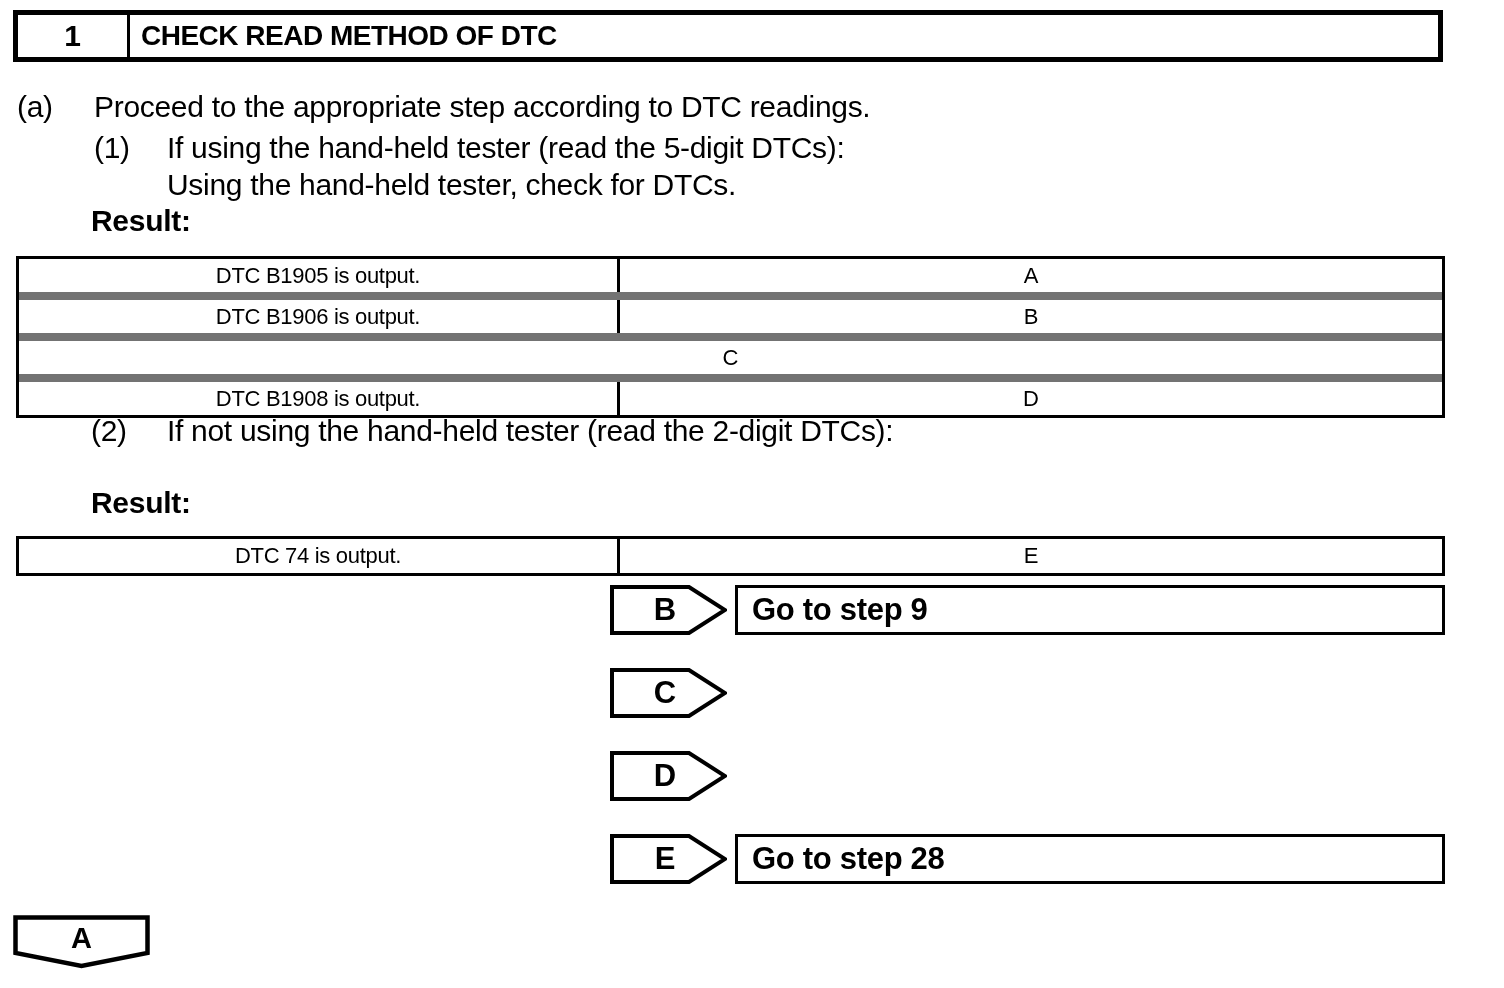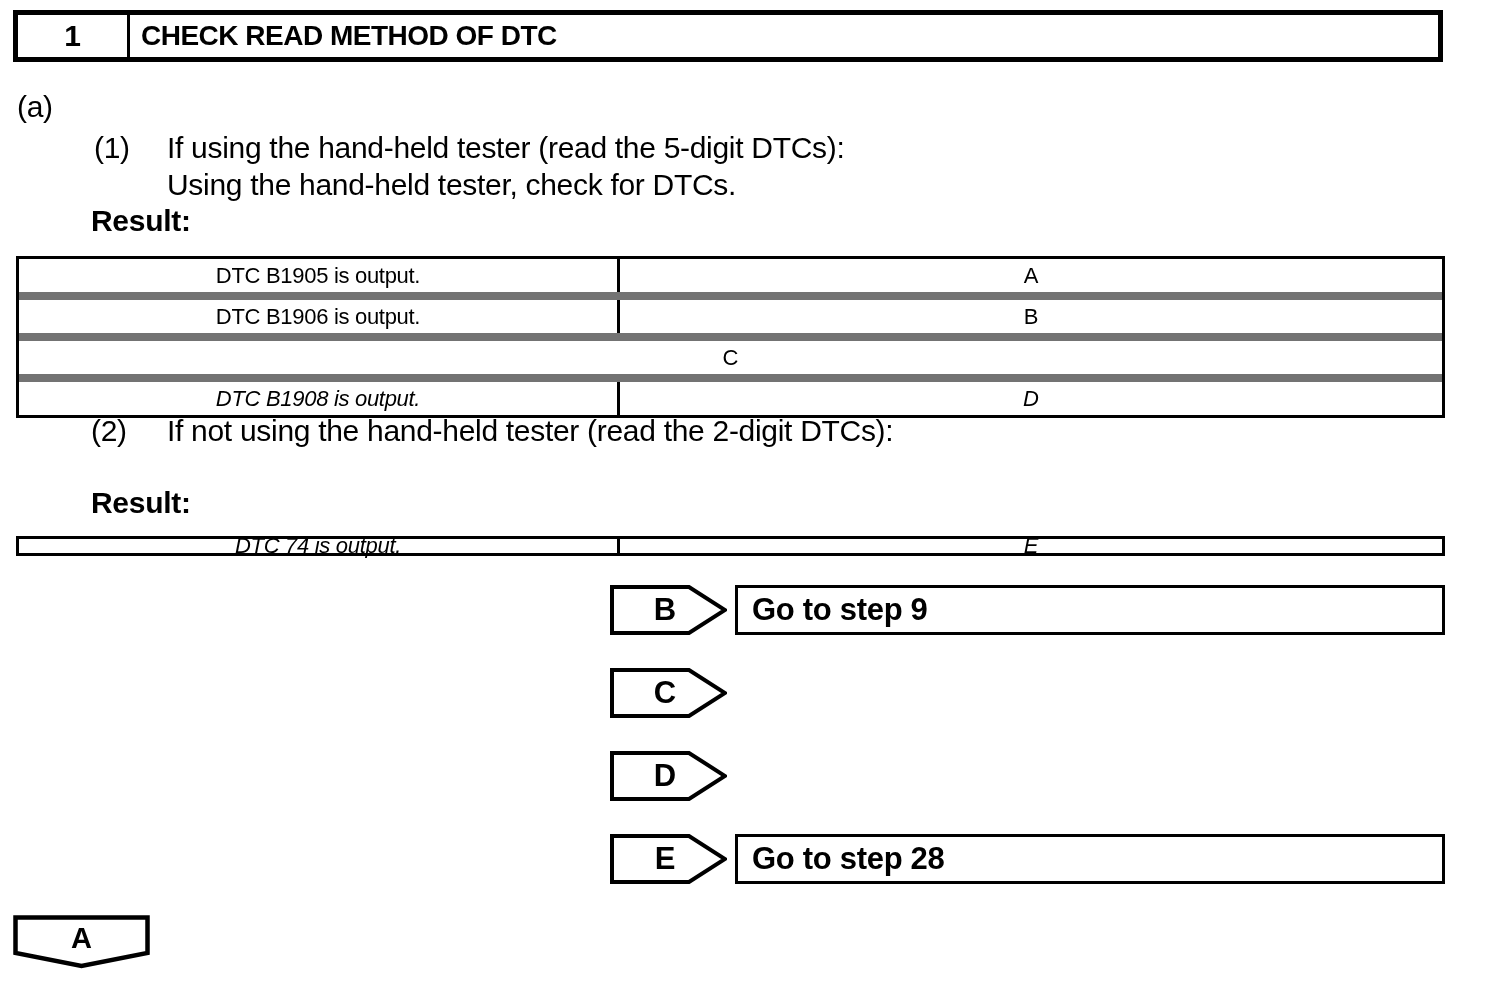--- a/index.html
+++ b/index.html
@@ -31,22 +31,22 @@
     padding-left:11px;font-weight:bold;font-size:28px;letter-spacing:-0.5px;
     white-space:nowrap;
   }
 
   
   .tbl{
     border:3px solid #000;box-sizing:border-box;background:#fff;
     left:16px;width:1429px;
   }
   .tbl-row{display:flex;height:33px;border-bottom:8px solid #737373;}
-  .tbl-row:last-child{border-bottom:none;font-style:italic;}
-  .tbl2 .tbl-row{height:14px;border-bottom:none;}
+  .tbl-row:last-child{border-bottom:none;}
+  .tbl2 .tbl-row{height:34px;border-bottom:none;}
   .cell-l{
     width:601px;border-right:3px solid #000;box-sizing:border-box;
     display:flex;align-items:center;justify-content:center;
     font-size:22px;letter-spacing:-0.3px;white-space:nowrap;
   }
   .cell-r{
     flex:1;display:flex;align-items:center;justify-content:center;
     font-size:22px;white-space:nowrap;
   }
 
@@ -78,20 +78,21 @@
 <body>
 
 <div class="page">
 
   <div class="abs step-header">
     <div class="step-num">1</div>
     <div class="step-title">CHECK READ METHOD OF DTC</div>
   </div>
 
   <div class="abs t" style="left:17px;top:92px">(a)</div>
+  <div class="abs t" style="left:94px;top:92px">Proceed to the appropriate step according to DTC readings.</div>
 
   <div class="abs t" style="left:94px;top:133px">(1)</div>
   <div class="abs t" style="left:167px;top:133px">If using the hand-held tester (read the 5-digit DTCs):</div>
   <div class="abs t" style="left:167px;top:170px">Using the hand-held tester, check for DTCs.</div>
 
   <div class="abs t b" style="left:91px;top:206px">Result:</div>
 
   <div class="abs tbl" style="top:256px">
     <div class="tbl-row">
       <div class="cell-l">DTC B1905 is output.</div>

